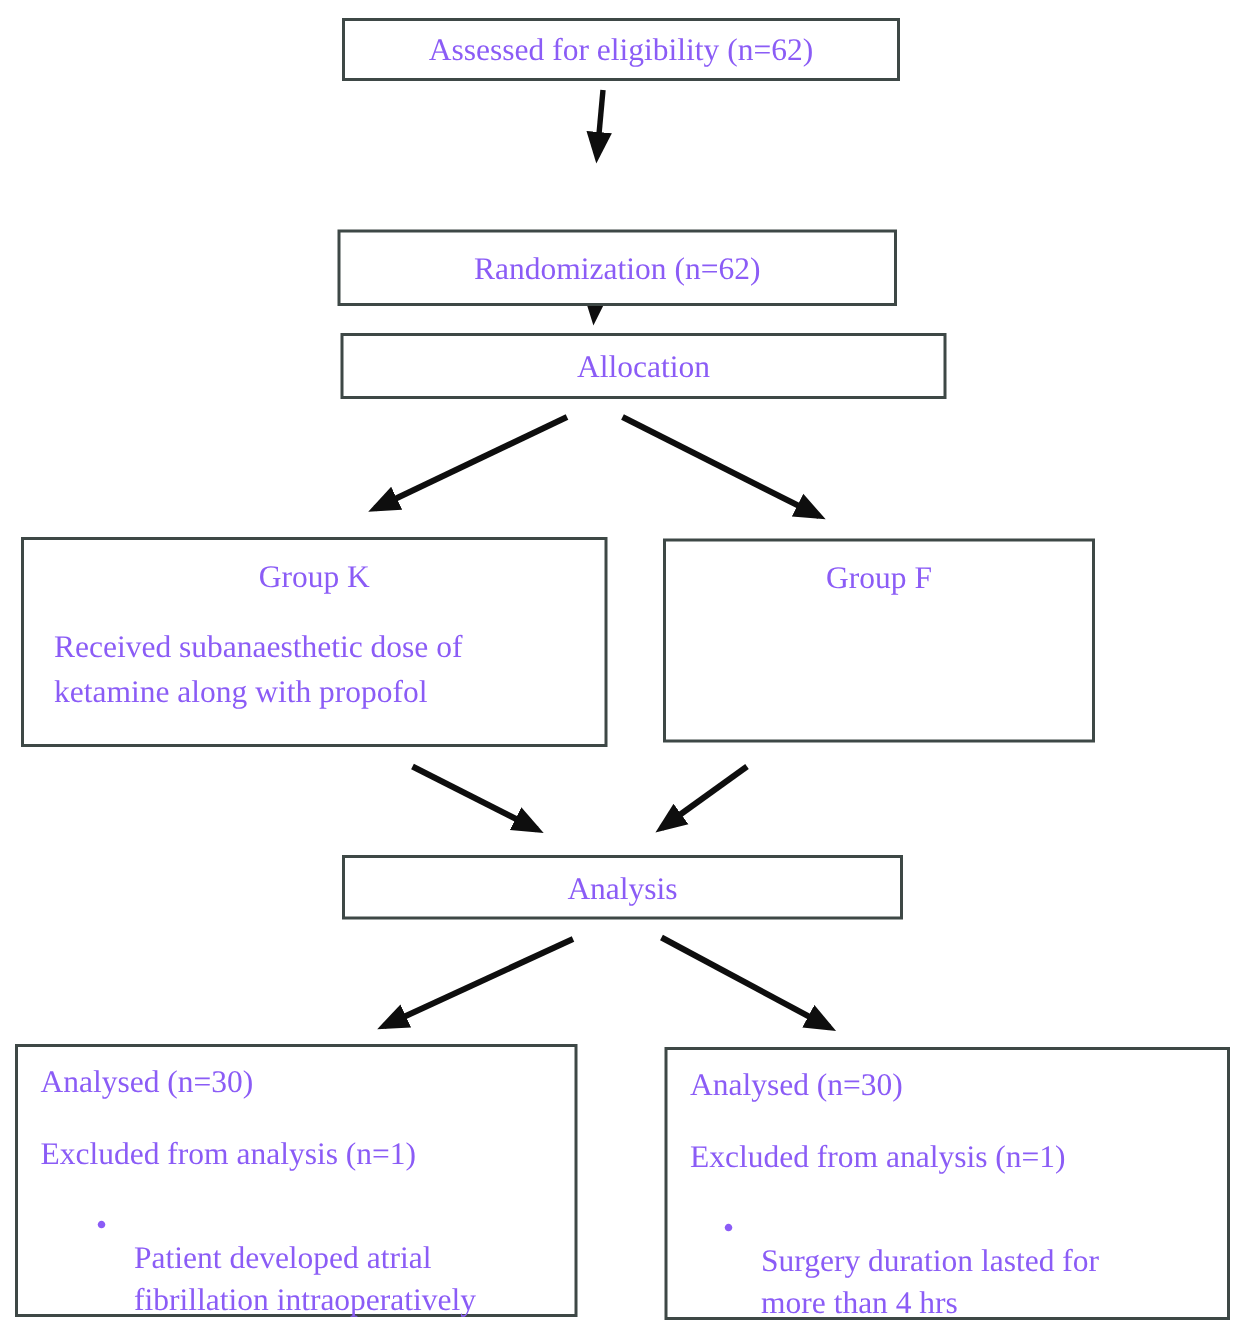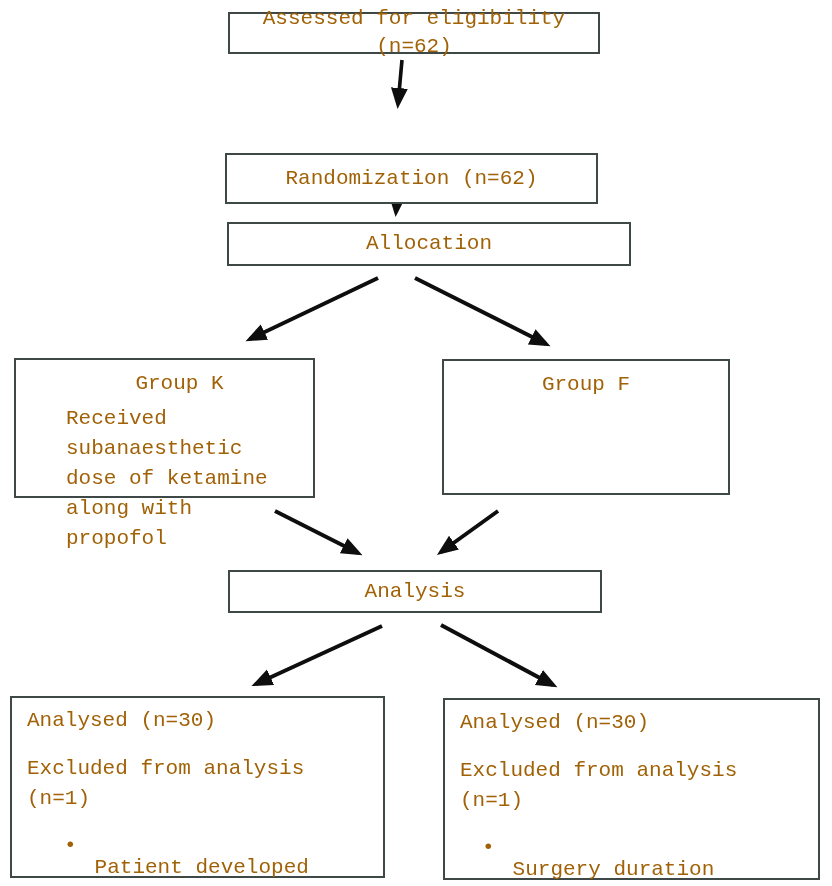--- a/index.html
+++ b/index.html
@@ -5,22 +5,22 @@
   html, body {
     margin: 0;
     padding: 0;
     background: #ffffff;
   }
   #canvas {
     position: relative;
     width: 832px;
     height: 886px;
     background: #ffffff;
-    font-family: Liberation Mono, monospace;
-    color: #a16207;
+    font-family: Liberation Serif, serif;
+    color: #8b5cf6;
     overflow: hidden;
   }
   #edges {
     position: absolute;
     left: 0;
     top: 0;
     z-index: 1;
     pointer-events: none;
   }
   .node {
@@ -36,21 +36,21 @@
     display: flex;
     align-items: center;
     justify-content: center;
     text-align: center;
   }
   .group-title {
     text-align: center;
     margin-top: 10px;
   }
   .group-body {
-    margin: 6px 18px 0 20px;
+    margin: 18px 18px 0 20px;
     line-height: 30px;
   }
   .line-block {
     margin: 8px 14px 18px 15px;
     line-height: 30px;
   }
   .line-block.second {
     margin-top: 0;
   }
   .bullet-row {
@@ -99,21 +99,21 @@
   </div>
 
   <div class="node center-label" style="left:225px; top:117px; width:373px; height:51px;margin-top:36px;">
     <span>Randomization (n=62)</span>
   </div>
 
   <div class="node center-label" style="left:227px; top:222px; width:404px; height:44px;">
     <span>Allocation</span>
   </div>
 
-  <div class="node" style="left:14px; top:358px; width:301px; height:140px;padding-left:30px;">
+  <div class="node" style="left:14px; top:358px; width:391px; height:140px;">
     <div class="group-title">Group K</div>
     <div class="group-body">Received subanaesthetic dose of ketamine along with propofol</div>
   </div>
 
   <div class="node" style="left:442px; top:359px; width:288px; height:136px;">
     <div class="group-title">Group F</div>
   </div>
 
   <div class="node center-label" style="left:228px; top:570px; width:374px; height:43px;">
     <span>Analysis</span>

